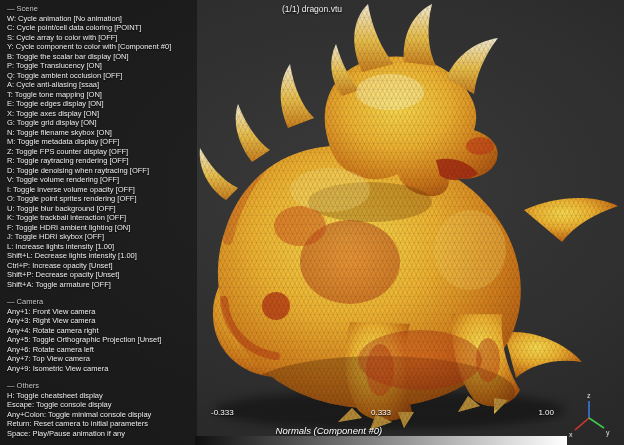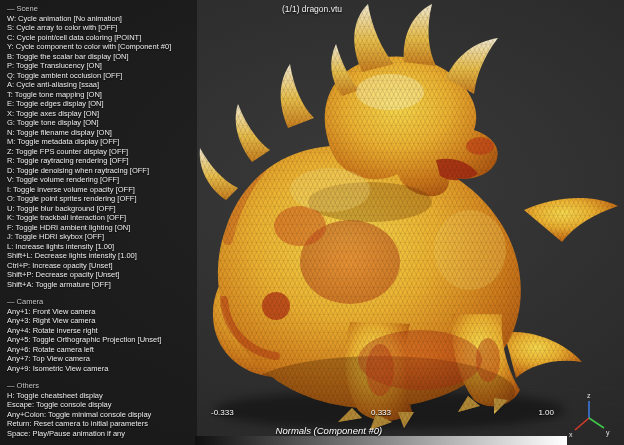--- a/index.html
+++ b/index.html
@@ -151,52 +151,52 @@
         <ellipse cx="470" cy="250" rx="36" ry="40" fill="#f0c858" opacity="0.35"></ellipse>
       </g>
 
       <rect x="190" y="0" width="434" height="432" fill="url(#mesh)" clip-path="url(#dragonClip)" opacity="0.55"></rect>
     </g>
   </svg>
 
   <div class="cheatsheet">
       <div class="cs-section">— Scene</div>
       <div class="cs-item">W: Cycle animation [No animation]</div>
+      <div class="cs-item">C: Cycle point/cell data coloring [POINT]</div>
       <div class="cs-item">S: Cycle array to color with [OFF]</div>
-      <div class="cs-item">C: Cycle point/cell data coloring [POINT]</div>
       <div class="cs-item">Y: Cycle component to color with [Component #0]</div>
       <div class="cs-item">B: Toggle the scalar bar display [ON]</div>
       <div class="cs-item">P: Toggle Translucency [ON]</div>
       <div class="cs-item">Q: Toggle ambient occlusion [OFF]</div>
       <div class="cs-item">A: Cycle anti-aliasing [ssaa]</div>
       <div class="cs-item">T: Toggle tone mapping [ON]</div>
       <div class="cs-item">E: Toggle edges display [ON]</div>
       <div class="cs-item">X: Toggle axes display [ON]</div>
-      <div class="cs-item">G: Toggle tone display [ON]</div>
-      <div class="cs-item">N: Toggle filename display [ON]</div>
+      <div class="cs-item">G: Toggle grid display [ON]</div>
+      <div class="cs-item">N: Toggle filename skybox [ON]</div>
       <div class="cs-item">M: Toggle metadata display [OFF]</div>
       <div class="cs-item">Z: Toggle FPS counter display [OFF]</div>
       <div class="cs-item">R: Toggle raytracing rendering [OFF]</div>
       <div class="cs-item">D: Toggle denoising when raytracing [OFF]</div>
       <div class="cs-item">V: Toggle volume rendering [OFF]</div>
       <div class="cs-item">I: Toggle inverse volume opacity [OFF]</div>
       <div class="cs-item">O: Toggle point sprites rendering [OFF]</div>
       <div class="cs-item">U: Toggle blur background [OFF]</div>
       <div class="cs-item">K: Toggle trackball interaction [OFF]</div>
       <div class="cs-item">F: Toggle HDRI ambient lighting [ON]</div>
       <div class="cs-item">J: Toggle HDRI skybox [OFF]</div>
       <div class="cs-item">L: Increase lights intensity [1.00]</div>
       <div class="cs-item">Shift+L: Decrease lights intensity [1.00]</div>
       <div class="cs-item">Ctrl+P: Increase opacity [Unset]</div>
       <div class="cs-item">Shift+P: Decrease opacity [Unset]</div>
       <div class="cs-item">Shift+A: Toggle armature [OFF]</div>
       <div class="cs-section">— Camera</div>
       <div class="cs-item">Any+1: Front View camera</div>
       <div class="cs-item">Any+3: Right View camera</div>
-      <div class="cs-item">Any+4: Rotate inverse right</div>
+      <div class="cs-item">Any+4: Rotate camera right</div>
       <div class="cs-item">Any+5: Toggle Orthographic Projection [Unset]</div>
       <div class="cs-item">Any+6: Rotate camera left</div>
       <div class="cs-item">Any+7: Top View camera</div>
       <div class="cs-item">Any+9: Isometric View camera</div>
       <div class="cs-section">— Others</div>
       <div class="cs-item">H: Toggle cheatsheet display</div>
       <div class="cs-item">Escape: Toggle console display</div>
       <div class="cs-item">Any+Colon: Toggle minimal console display</div>
       <div class="cs-item">Return: Reset camera to initial parameters</div>
       <div class="cs-item">Space: Play/Pause animation if any</div>

